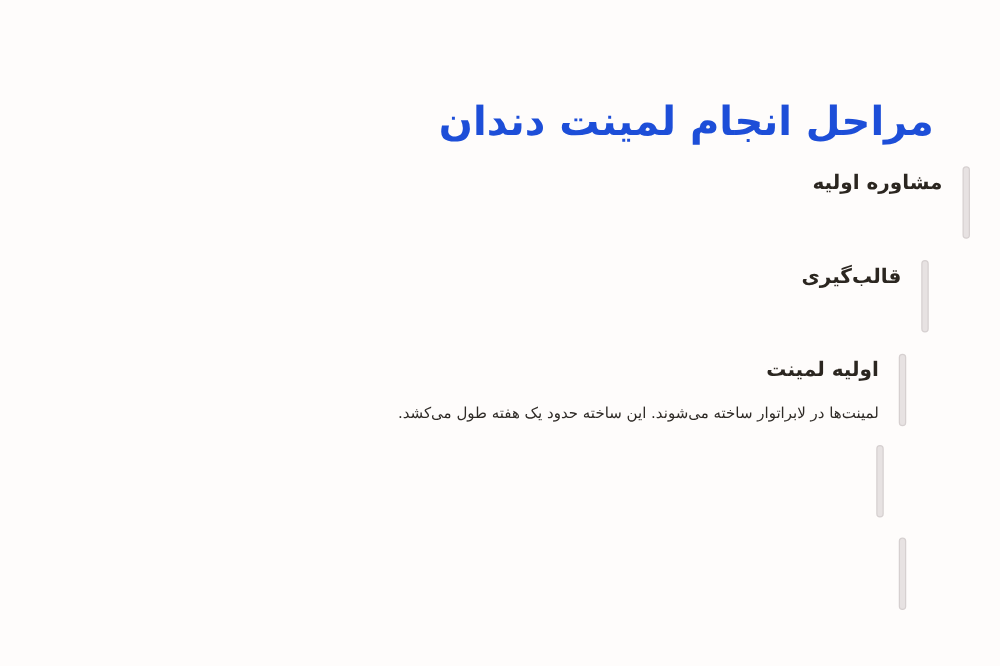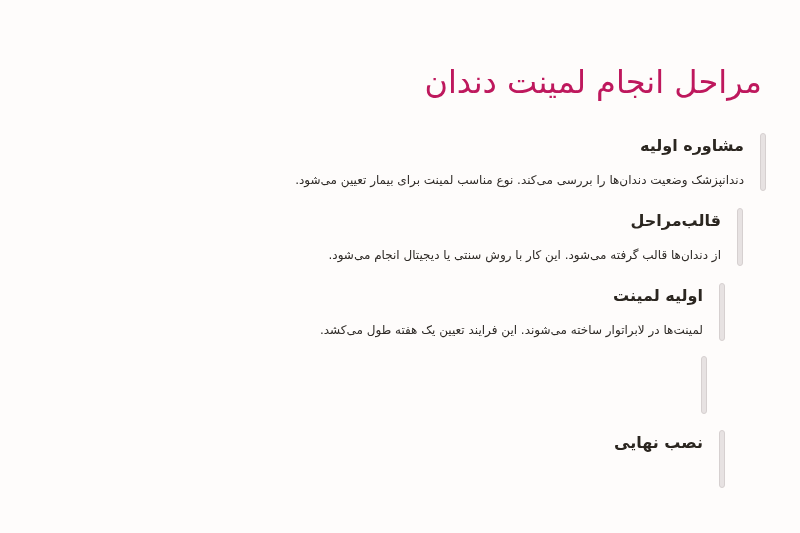--- a/index.html
+++ b/index.html
@@ -12,24 +12,24 @@
     }
     body {
       font-family: "DejaVu Sans", sans-serif;
       color: #2a2622;
       position: relative;
     }
     .page-title {
       position: absolute;
       top: 56px;
       right: 38px;
-      margin: 0;
+      margin: 15px;
       font-size: 32px;
-      font-weight: normal;
-      color: #be185d;
+      font-weight: bold;
+      color: #1d4ed8;
       line-height: 52px;
       white-space: nowrap;
       letter-spacing: -0.5px;
     }
     .step {
       position: absolute;
       direction: rtl;
       text-align: right;
       padding-right: 22px;
     }
@@ -54,49 +54,46 @@
       white-space: nowrap;
     }
     .step-desc {
       margin: 0;
       margin-top: 14px;
       font-size: 12px;
       color: #2f2b27;
       line-height: 18px;
       white-space: nowrap;
     }
-    .step-0 { top: 133px; right: 34px; }
+    .step-0 { top: 133px; right: 24px; }
     .step-1 { top: 208px; right: 57px; }
     .step-2 { top: 283px; right: 75px; }
     .step-3 { top: 356px; right: 93px; }
     .step-4 { top: 430px; right: 75px; }
   </style>
 </head>
 <body>
 
 <h1 class="page-title">مراحل انجام لمینت دندان</h1>
 
 <div class="step step-0">
   <div class="step-bar"></div>
   <h2 class="step-title">مشاوره اولیه</h2>
-  <p class="step-desc">دندانپزشک وضعیت دندان‌ها را بررسی می‌کند. نوع مناسب لمینت برای بیمار تعیین می‌شود.</p>
 </div>
 
 <div class="step step-1">
   <div class="step-bar"></div>
-  <h2 class="step-title">قالب‌مراحل</h2>
-  <p class="step-desc">از دندان‌ها قالب گرفته می‌شود. این کار با روش سنتی یا دیجیتال انجام می‌شود.</p>
+  <h2 class="step-title">قالب‌گیری</h2>
 </div>
 
 <div class="step step-2">
   <div class="step-bar"></div>
   <h2 class="step-title">اولیه لمینت</h2>
-  <p class="step-desc">لمینت‌ها در لابراتوار ساخته می‌شوند. این فرایند تعیین یک هفته طول می‌کشد.</p>
+  <p class="step-desc">لمینت‌ها در لابراتوار ساخته می‌شوند. این ساخته حدود یک هفته طول می‌کشد.</p>
 </div>
 
 <div class="step step-3">
   <div class="step-bar"></div>
 </div>
 
 <div class="step step-4">
   <div class="step-bar"></div>
-  <h2 class="step-title">نصب نهایی</h2>
 </div>
 
 </body></html>

